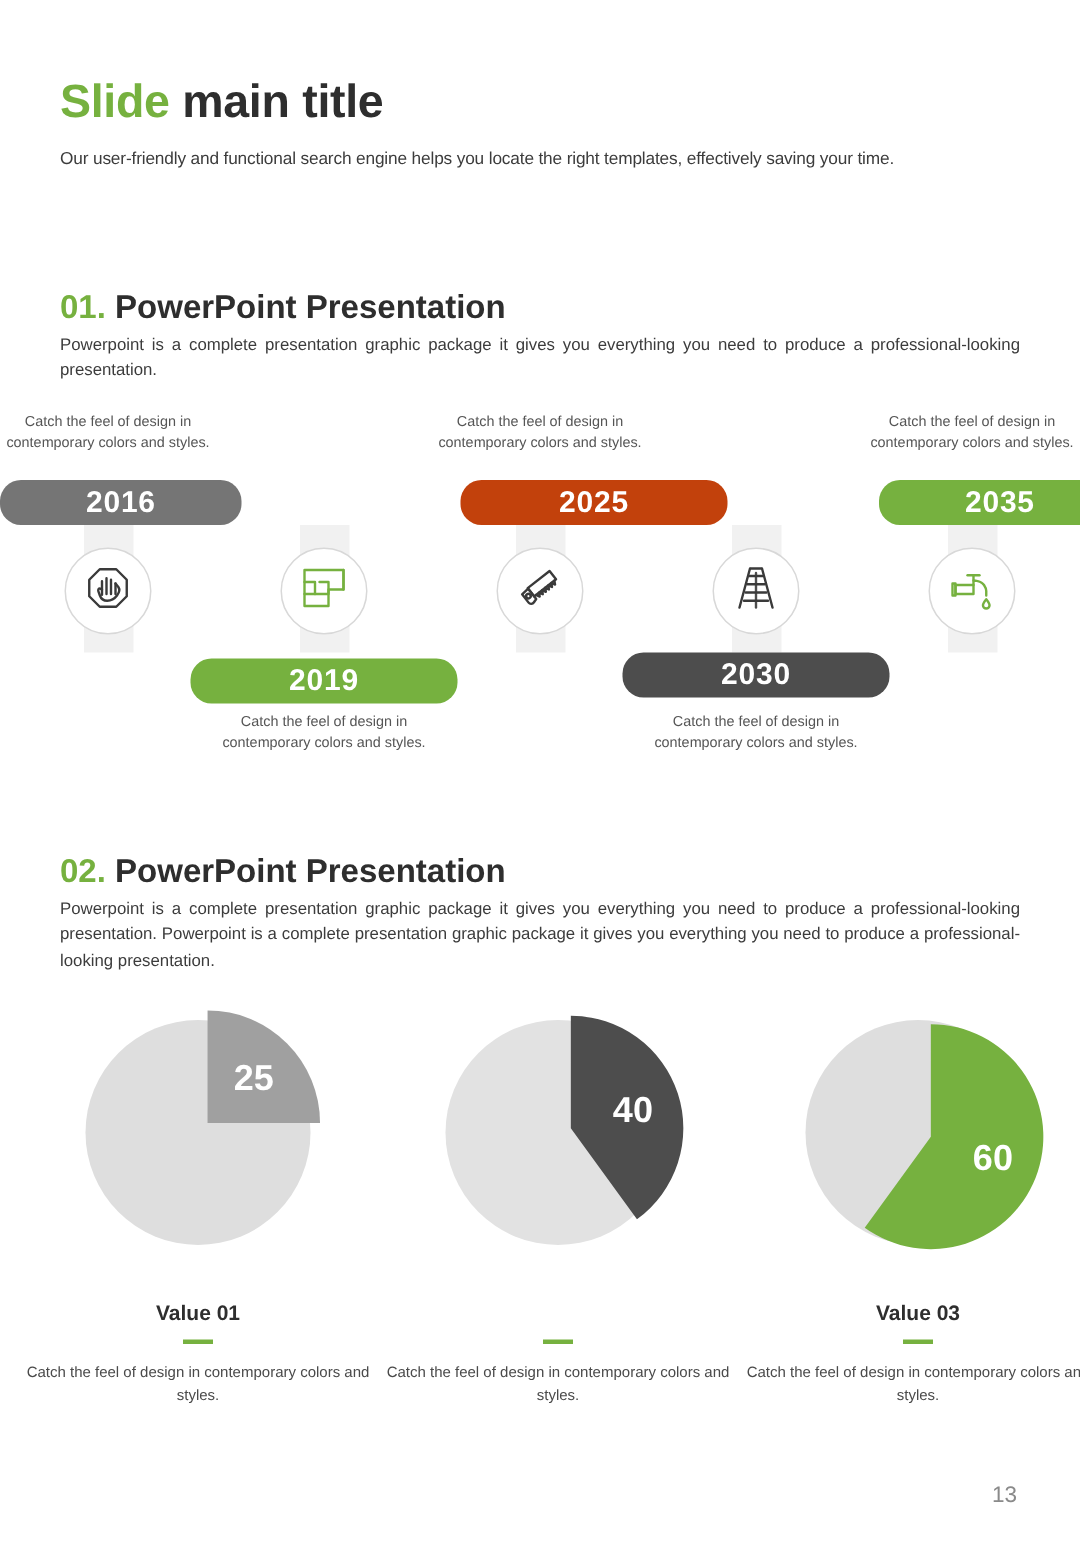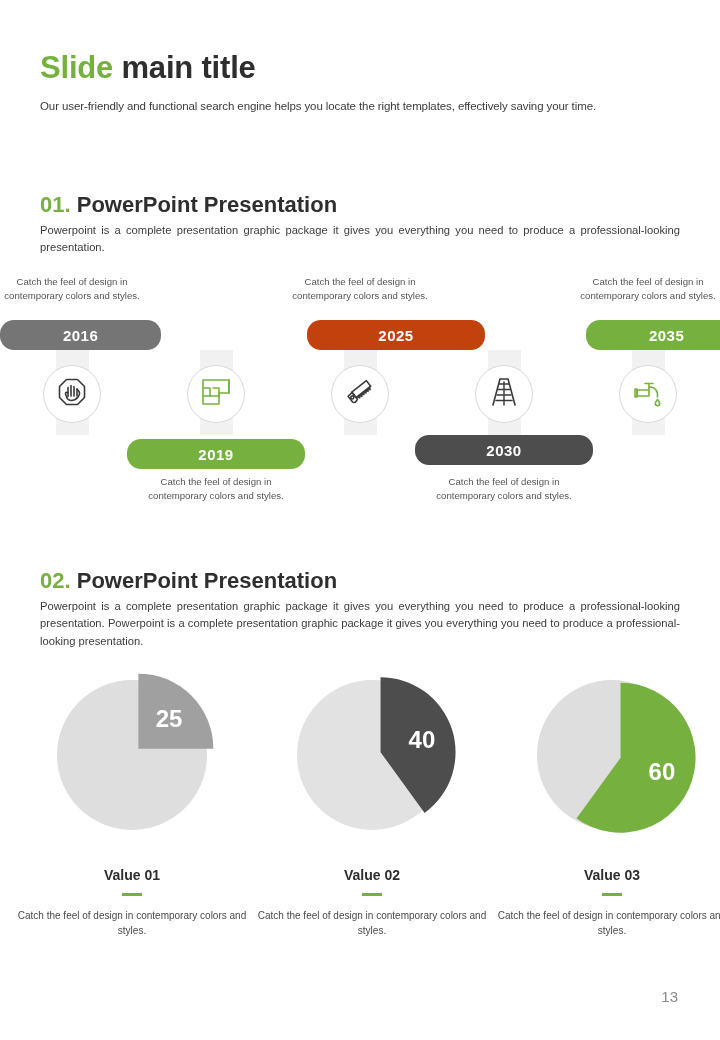--- a/index.html
+++ b/index.html
@@ -22,21 +22,21 @@
   .sec-head { position:absolute; font-size:22px; font-weight:bold; color:#2e2e2e; white-space:nowrap; }
   .sec-head .num { color:#76b13f; }
   .sec-body { position:absolute; font-size:11.2px; color:#3c3c3c; line-height:1.55;
               text-align:justify; }
 
   
   .timeline { position:absolute; left:0; top:275px; width:720px; height:235px; }
   .tl-col { position:absolute; top:0; height:235px; }
   .tl-cap { position:absolute; width:100%; font-size:9.6px; color:#555; text-align:center;
             line-height:1.45; }
-  .tl-bar { position:absolute; height:30px; color:#fff; font-size:15px; font-weight:bold;
+  .tl-bar { position:absolute; height:30px; color:#fff; font-size:20px; font-weight:bold;
             display:flex; align-items:center; justify-content:center; letter-spacing:0.5px;border-radius:14px; }
   .tl-strip { position:absolute; width:33px; background:#f1f1f1; }
   .tl-circle { position:absolute; width:58px; height:58px; border-radius:50%;
                border:1px solid #d8d8d8; background:#fff;
                display:flex; align-items:center; justify-content:center; }
 
   
   .pies { position:absolute; left:0; top:660px; width:720px; height:300px;margin-left:12px; }
   .pie-wrap { position:absolute; width:240px; top:0; }
   .pie-svg { display:block; margin:0 auto; }
@@ -148,21 +148,20 @@
         <div class="pie-label">Value 01</div>
         <div class="pie-dash"></div>
         <div class="pie-cap">Catch the feel of design in contemporary colors and styles.</div>
       </div>
       <div class="pie-wrap" style="left: 240px;">
         <svg width="200" height="200" viewBox="0 0 200 200" class="pie-svg">
           <circle cx="100" cy="95" r="75" fill="#e2e2e2"></circle>
           <path d="M 108.55950864665638 92.21884705062547 L 108.55950864665638 17.21884705062547 A 75 75 0 0 1 152.64340256859185 152.89512162874652 Z" fill="#4d4d4d"></path>
           <text x="149.93046710549555" y="87.77660779531526" text-anchor="middle" fill="#ffffff" font-family="Liberation Sans, sans-serif" font-size="24" font-weight="bold">40</text>
         </svg>
-        <div class="pie-label">Value 02</div>
         <div class="pie-dash"></div>
         <div class="pie-cap">Catch the feel of design in contemporary colors and styles.</div>
       </div>
       <div class="pie-wrap" style="left: 480px;">
         <svg width="200" height="200" viewBox="0 0 200 200" class="pie-svg">
           <circle cx="100" cy="95" r="75" fill="#dedede"></circle>
           <path d="M 108.55950864665638 97.78115294937453 L 108.55950864665638 22.78115294937453 A 75 75 0 1 1 64.47561472472091 158.45742752749558 Z" fill="#76b13f"></path>
           <text x="149.93046710549555" y="120.22339220468474" text-anchor="middle" fill="#ffffff" font-family="Liberation Sans, sans-serif" font-size="24" font-weight="bold">60</text>
         </svg>
         <div class="pie-label">Value 03</div>

